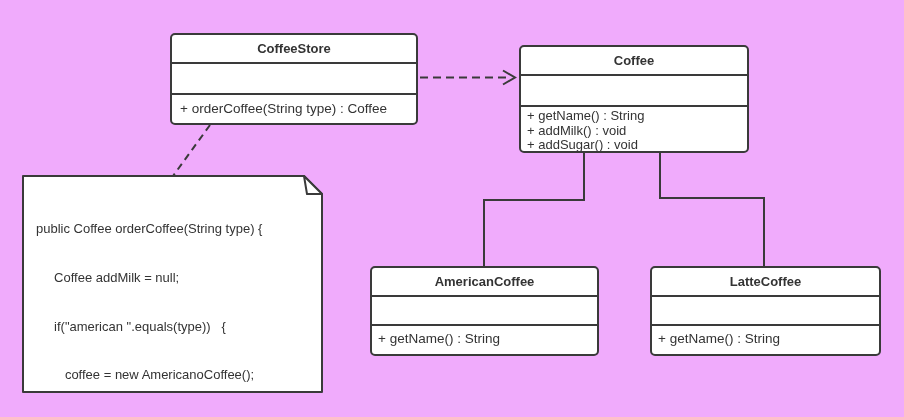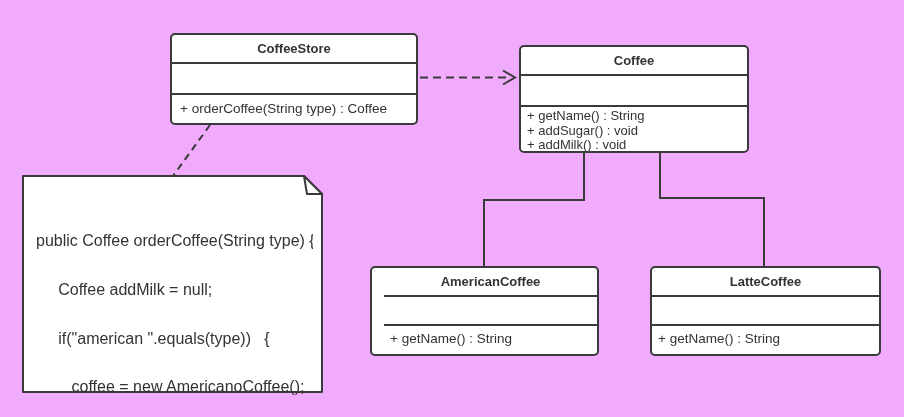--- a/index.html
+++ b/index.html
@@ -47,35 +47,35 @@
 
   
   #class-coffee-store { left: 170px; top: 33px;  width: 248px; height: 92px;  }
   #class-coffee-store .uml-attrs   { height: 29px; }
   #class-coffee-store .uml-methods { height: 28px; padding-top: 6px; padding-left: 8px; }
 
   #class-coffee       { left: 519px; top: 24px;  width: 230px; height: 108px; margin-top: 21px; }
   #class-coffee .uml-attrs   { height: 29px; }
   #class-coffee .uml-methods { height: 42px; padding-top: 2px; font-size: 13px; line-height: 14.5px; }
 
-  #class-american-coffee { left: 370px; top: 266px; width: 229px; height: 90px; padding-left: 12px; }
+  #class-american-coffee { left: 370px; top: 266px; width: 229px; height: 90px; }
   #class-latte-coffee    { left: 650px; top: 266px; width: 231px; height: 90px; }
   #class-american-coffee .uml-attrs,
   #class-latte-coffee .uml-attrs   { height: 27px; }
   #class-american-coffee .uml-methods,
   #class-latte-coffee .uml-methods { height: 26px; padding-top: 5px; }
 
   #note-code-text {
     position: absolute;
-    left: 23px; top: 188px;
+    left: 23px; top: 176px;
     width: 290px; height: 216px;
     box-sizing: border-box;
     padding: 13px 4px 0 13px;
     z-index: 3;
-    font-size: 16px;
+    font-size: 13px;
     line-height: 16.2px;
     white-space: pre;
     overflow: hidden;
   }
 </style>
 </head>
 <body>
 
 <div id="canvas">
 
@@ -110,22 +110,22 @@
     <div class="uml-methods">
       <div class="uml-method-line">+ orderCoffee(String type) : Coffee</div>
     </div>
   </div>
 
   <div class="uml-class" id="class-coffee">
     <div class="uml-title">Coffee</div>
     <div class="uml-attrs"></div>
     <div class="uml-methods">
       <div class="uml-method-line">+ getName() : String</div>
+      <div class="uml-method-line">+ addMilk() : void</div>
       <div class="uml-method-line">+ addSugar() : void</div>
-      <div class="uml-method-line">+ addMilk() : void</div>
     </div>
   </div>
 
   <div class="uml-class" id="class-american-coffee">
     <div class="uml-title">AmericanCoffee</div>
     <div class="uml-attrs"></div>
     <div class="uml-methods">
       <div class="uml-method-line">+ getName() : String</div>
     </div>
   </div>

